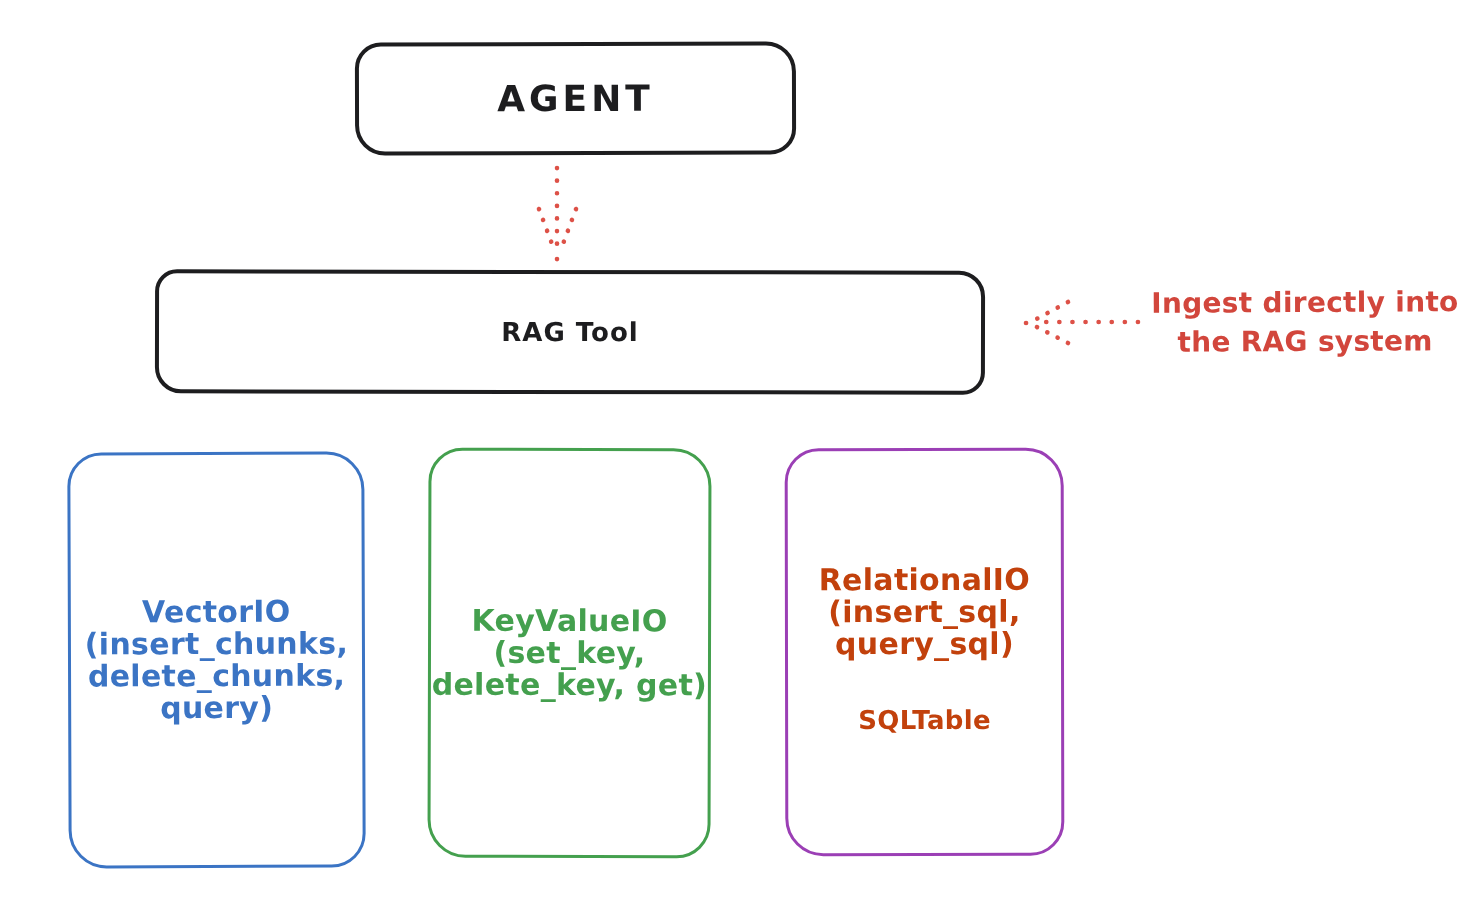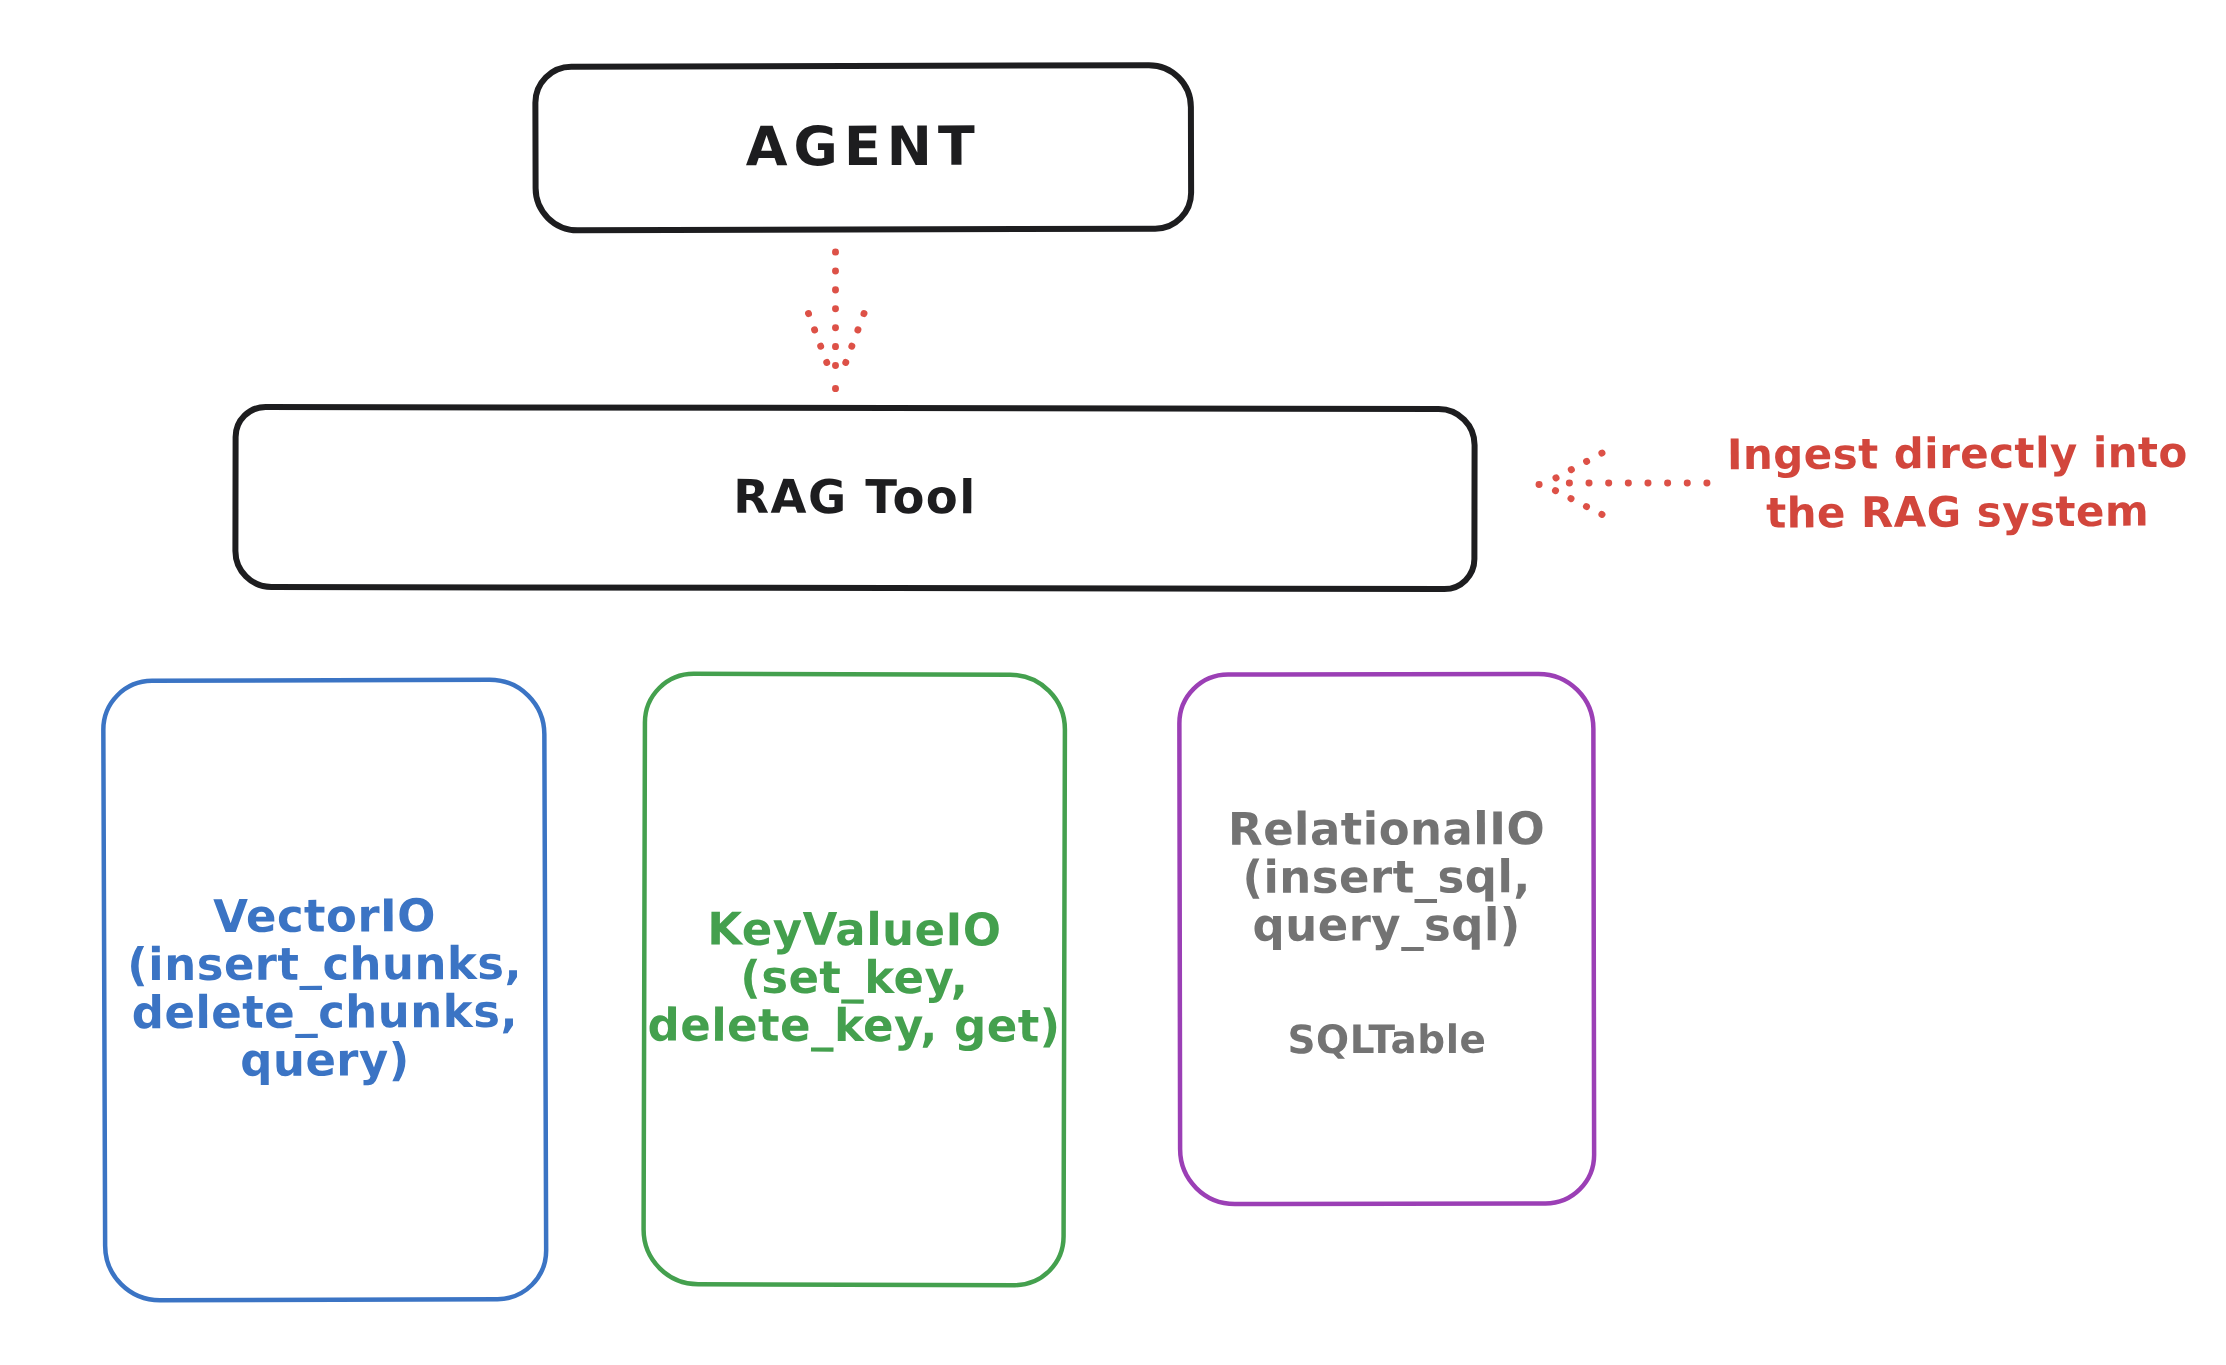--- a/index.html
+++ b/index.html
@@ -35,21 +35,21 @@
     font-weight: 700;
     letter-spacing: 4px;
   }
   .node-rag {
     left: 155px; top: 270px;
     width: 830px; height: 124px;
     border-radius: 22px 26px 22px 26px;
     transform: rotate(0.1deg);
   }
   .node-rag .label {
-    font-size: 31px;
+    font-size: 26px;
     font-weight: 600;
     letter-spacing: 1px;
   }
 
   
   .node-store {
     position: absolute;
     background: #ffffff;
     display: flex;
     flex-direction: column;
@@ -82,23 +82,23 @@
   }
   .node-keyvalue {
     left: 428px; top: 448px;
     width: 283px; height: 410px;
     border: 3.5px solid #44a04e;
     color: #44a04e;
     transform: rotate(0.15deg);
   }
   .node-relational {
     left: 785px; top: 448px;
-    width: 279px; height: 356px;
+    width: 279px; height: 408px;
     border: 3.5px solid #9b3fb5;
-    color: #737373;
+    color: #c2410c;
     transform: rotate(-0.1deg);
   }
 
   
   .annotation {
     position: absolute;
     left: 1135px; top: 283px;
     width: 340px;
     text-align: center;
     font-size: 28px;

